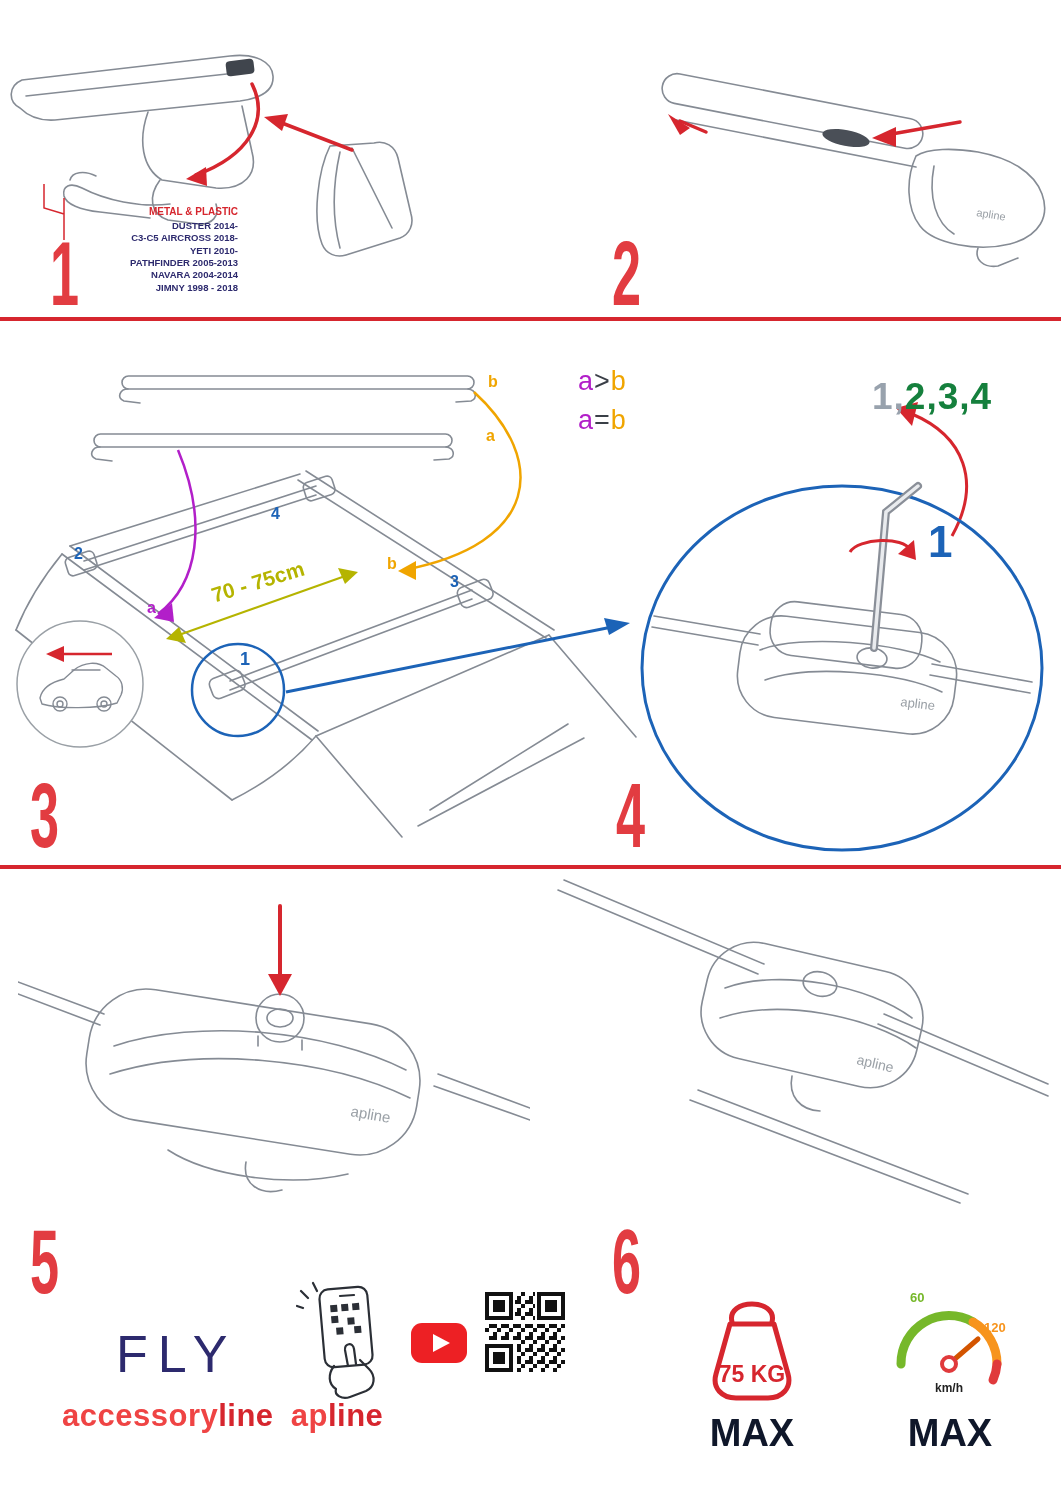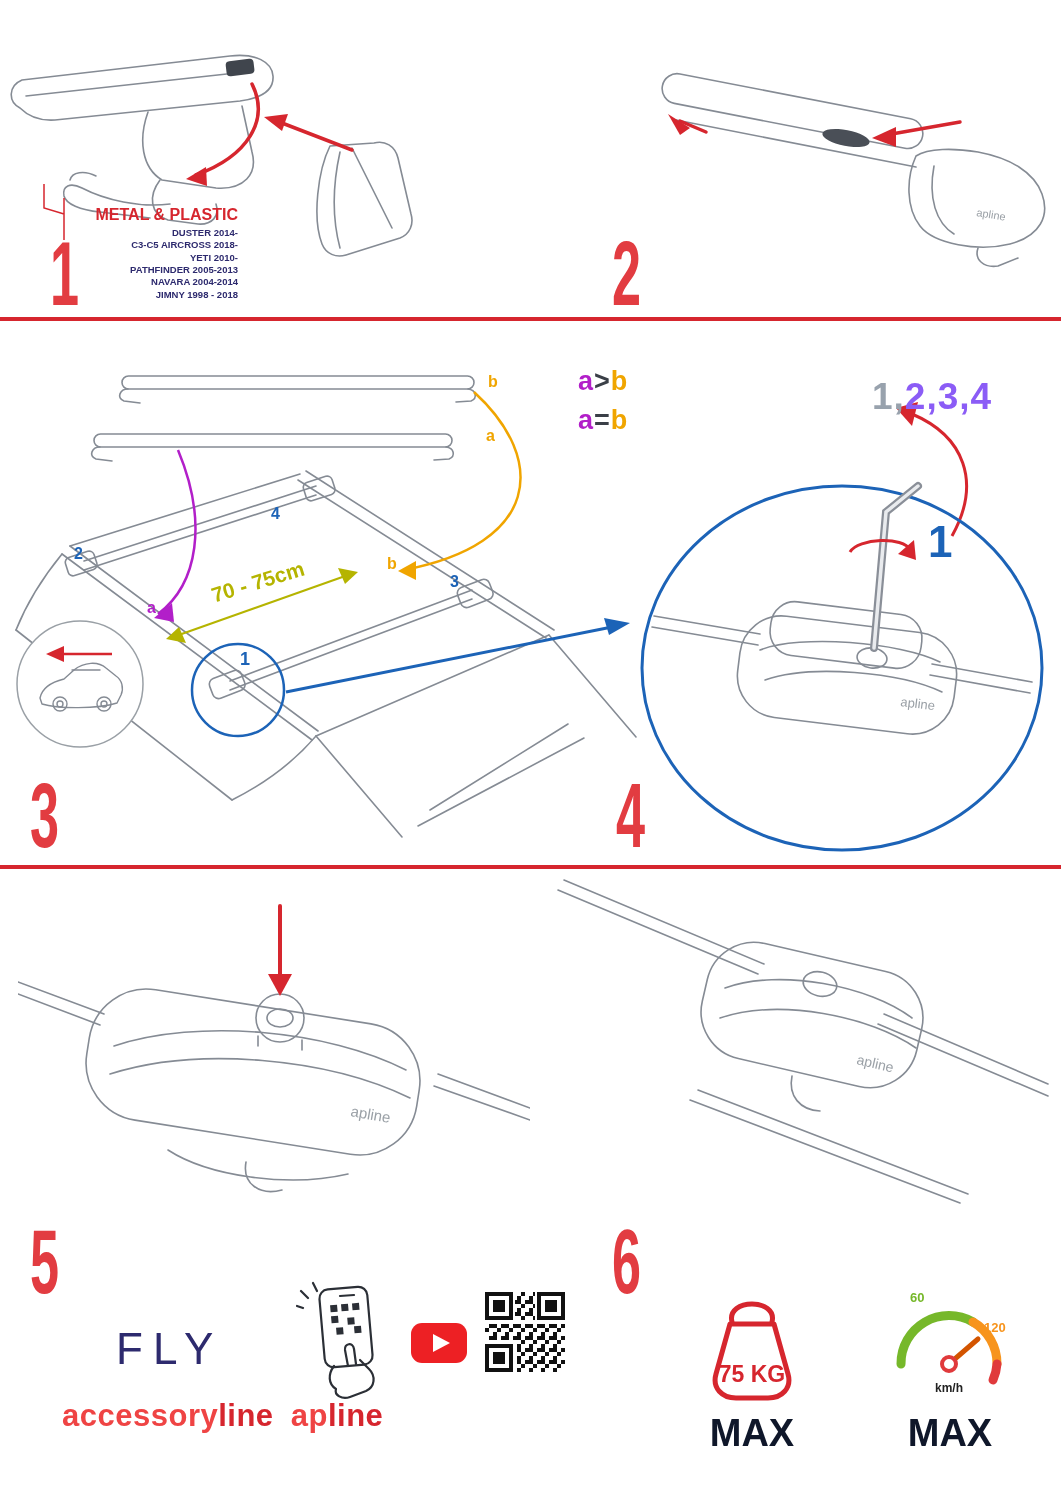--- a/index.html
+++ b/index.html
@@ -4,32 +4,32 @@
 <style>
   *{margin:0;padding:0;box-sizing:border-box}
   html,body{background:#fff}
   .page{position:relative;width:1061px;height:1500px;background:#fff;
         font-family:"Liberation Sans",sans-serif;overflow:hidden}
   .abs{position:absolute}
   .divider{position:absolute;left:0;width:1061px;height:4px;background:#d6262e}
   .step-num{position:absolute;color:#e23c41;font-size:90px;font-weight:700;line-height:.9;
             transform:scaleX(.58);transform-origin:left top;letter-spacing:-2px}
   .lab{position:absolute;font-weight:700;line-height:1}
-  .metal{color:#d6262e;font-weight:700;font-size:16px;margin-bottom:3px}
+  .metal{color:#d6262e;font-weight:700;font-size:10px;margin-bottom:3px}
   .models{color:#2d2a6e;font-size:9.5px;font-weight:700;line-height:1.3}
-  .cmp{position:absolute;font-size:27px;font-weight:700;letter-spacing:1px}
+  .cmp{position:absolute;font-size:27px;font-weight:400;letter-spacing:1px}
   .c-a{color:#b21fc9}.c-op{color:#3a3f47}.c-b{color:#f0a500}
   .blue{color:#1c63b7}.orange{color:#f0a500}.magenta{color:#b21fc9}
   .olive{color:#b5b400}
   .seq{position:absolute;font-size:37px;font-weight:700;letter-spacing:1px}
-  .seq-first{color:#98a2ad}.seq-rest{color:#8b5cf6}
+  .seq-first{color:#98a2ad}.seq-rest{color:#15803d}
   .brandline{position:absolute;font-size:31px;font-weight:700;letter-spacing:.5px}
   .b-navy{color:#ef4444}.b-red{color:#d6262e}
   .max{position:absolute;font-size:38px;font-weight:700;color:#0f172a;text-align:center}
-  .fly{position:absolute;font-size:44px;font-weight:500;color:#2d2a6e;letter-spacing:10px}
+  .fly{position:absolute;font-size:52px;font-weight:500;color:#2d2a6e;letter-spacing:10px}
 </style>
 </head>
 <body>
 
 <div class="page">
 
   <svg class="abs" style="left:0;top:28px" width="445" height="295" viewBox="0 0 445 295">
     <g stroke="#858b94" fill="none" stroke-width="1.6" stroke-linecap="round" stroke-linejoin="round">
       <path d="M20,80 C8,74 8,58 22,52 L230,28 C256,25 272,34 273,48 C274,62 262,70 240,73 L55,92 C40,93 28,88 20,80 Z"></path>
       <path d="M26,68 L245,44"></path>

